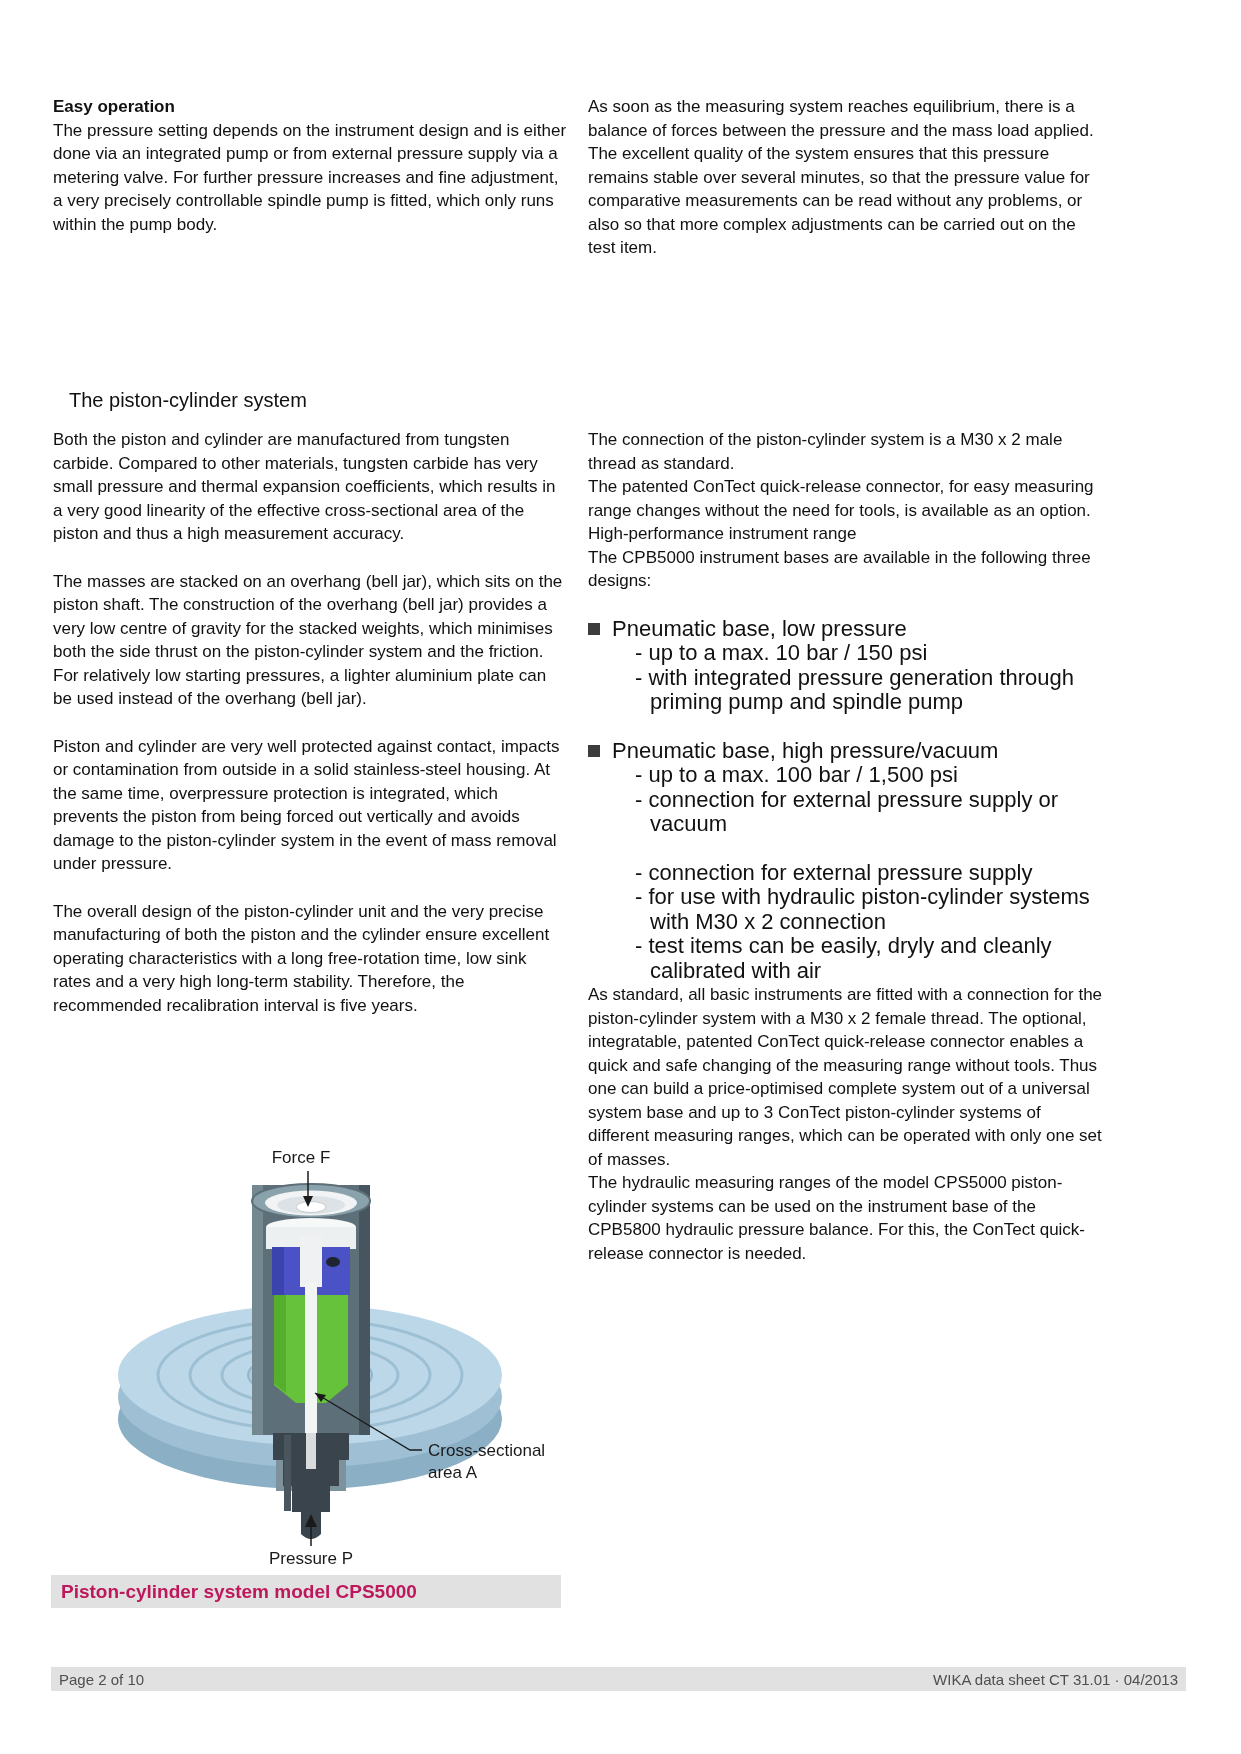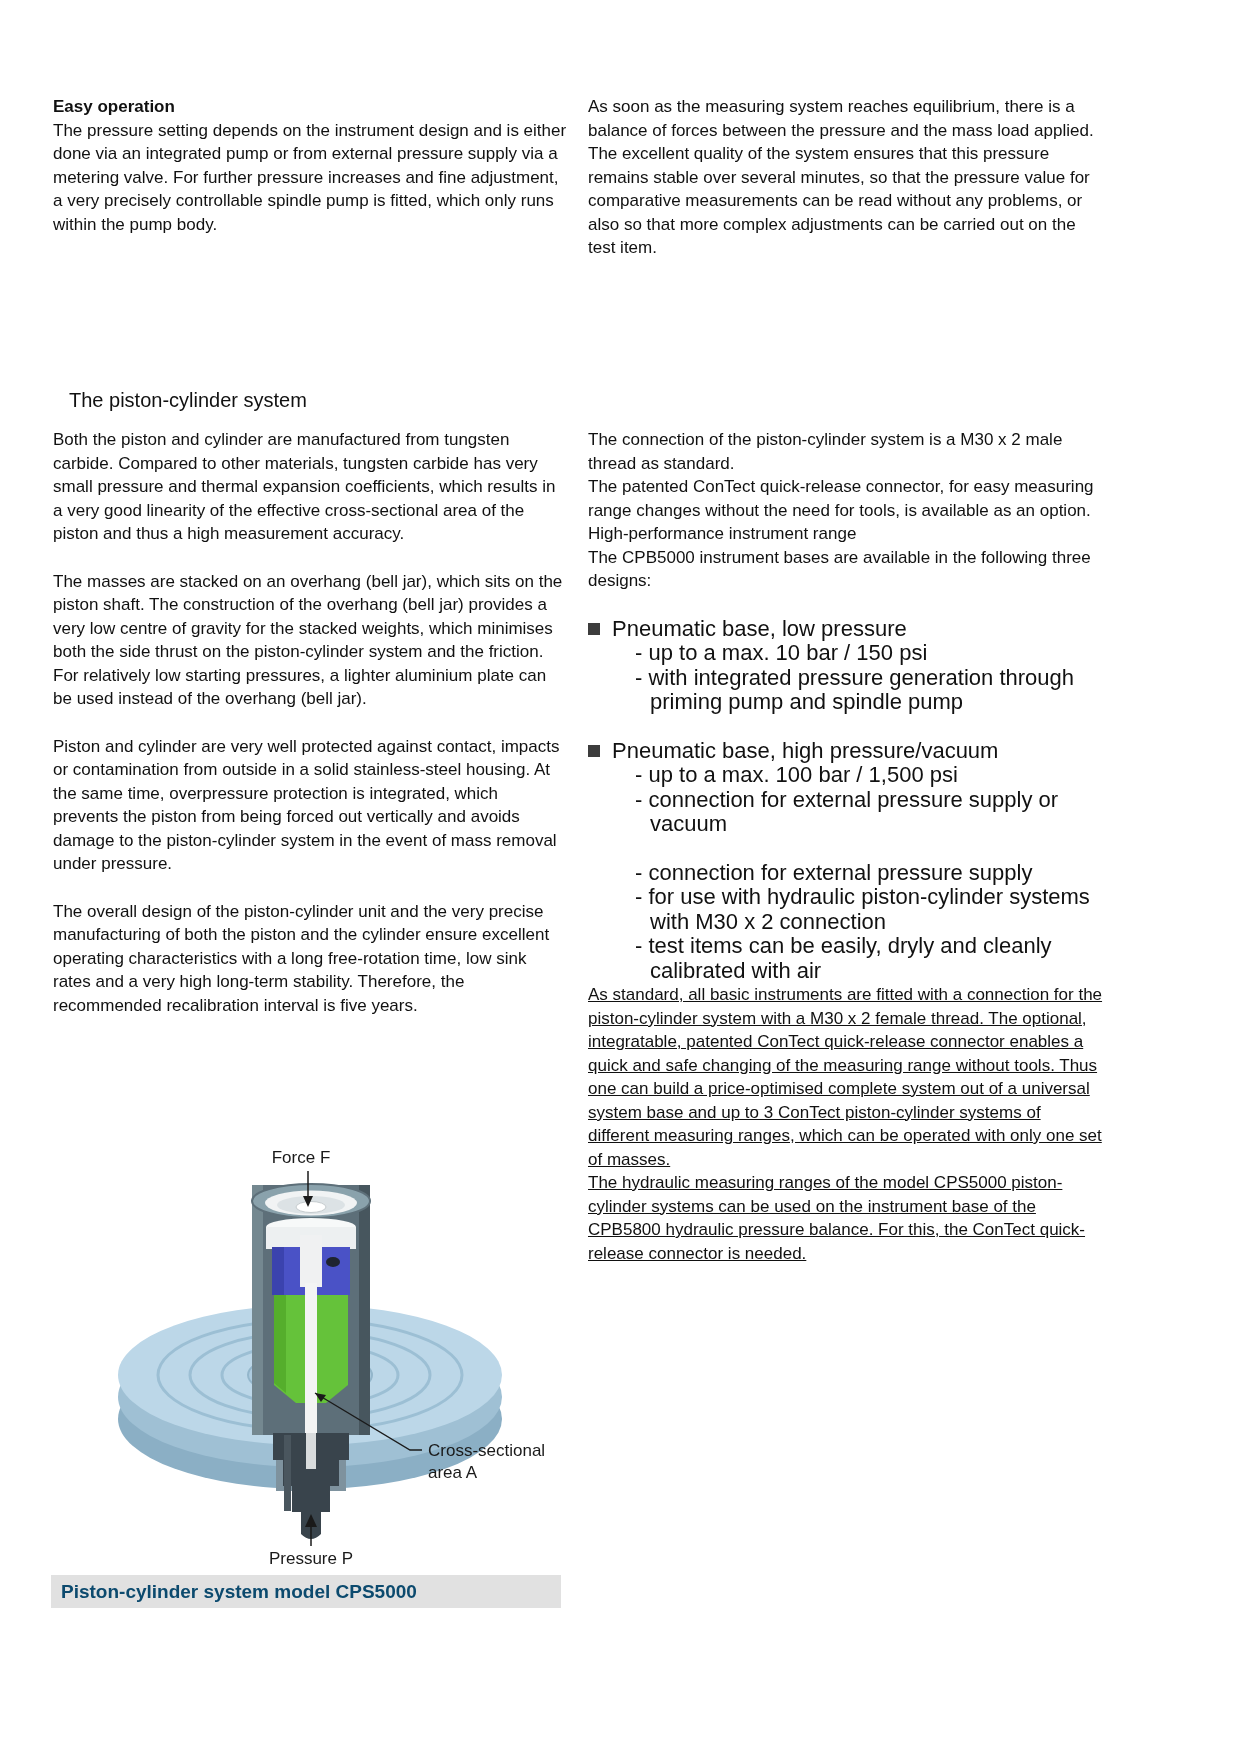--- a/index.html
+++ b/index.html
@@ -14,26 +14,26 @@
   .minor-heading{font-weight:bold;font-size:17px;line-height:23.5px;margin:0;}
   .section-title{position:absolute;left:53px;top:368px;font-size:20px;line-height:32px;font-weight:normal;margin:16px;}
   .col-left{position:absolute;left:53px;top:428px;width:514px;}
   .col-left p{margin:0 0 24px 0;}
   .col-right{position:absolute;left:588px;top:428px;width:518px;}
   .subheading{font-weight:normal;font-size:17px;line-height:23.5px;margin:57px 0 0 0;}
   .bullet-group{margin-top:24px;font-size:22px;line-height:24.5px;}
   .bullet-title{display:flex;align-items:flex-start;}
   .bullet-square{flex:0 0 auto;width:12px;height:12px;background:#3c3c3c;margin:6px 12px 0 0;}
   .sub-item{margin-left:47px;padding-left:15px;text-indent:-15px;}
-  .para{margin-top:26px;text-decoration:underline;}
+  .para{margin-top:26px;}
   .figure{position:absolute;left:60px;top:1143px;width:500px;height:428px;}
   .fig-label{font-size:17px;fill:#1a1a1a;font-family:"Liberation Sans","DejaVu Sans",sans-serif;}
   .caption-bar{
     position:absolute;left:51px;top:1575px;width:510px;height:33px;background:#e1e1e1;
-    font-size:19px;font-weight:bold;line-height:33px;padding-left:10px;box-sizing:border-box;color:#0c4a6e;
+    font-size:19px;font-weight:bold;line-height:33px;padding-left:10px;box-sizing:border-box;color:#be185d;
   }
   .footer-bar{
     position:absolute;left:51px;top:1667px;width:1135px;height:24px;background:#e1e1e1;
     display:flex;justify-content:space-between;align-items:center;
     font-size:15px;color:#4f4f4f;padding:0 8px;box-sizing:border-box;
   }
 </style>
 </head>
 <body>
 
@@ -136,14 +136,18 @@
     <text x="368" y="313" class="fig-label">Cross-sectional</text>
     <text x="368" y="335" class="fig-label">area A</text>
 
     <polygon points="251,371 245,384 257,384" fill="#1a1a1a"></polygon>
     <line x1="251" y1="384" x2="251" y2="403" stroke="#1a1a1a" stroke-width="1.5"></line>
     <text x="251" y="421" text-anchor="middle" class="fig-label">Pressure P</text>
   </svg>
 
   <div class="caption-bar">Piston-cylinder system model CPS5000</div>
 
+  <div class="footer-bar">
+    <span>Page 2 of 10</span>
+    <span>WIKA data sheet CT 31.01 · 04/2013</span>
+  </div>
 
 </div>
 
 </body></html>

